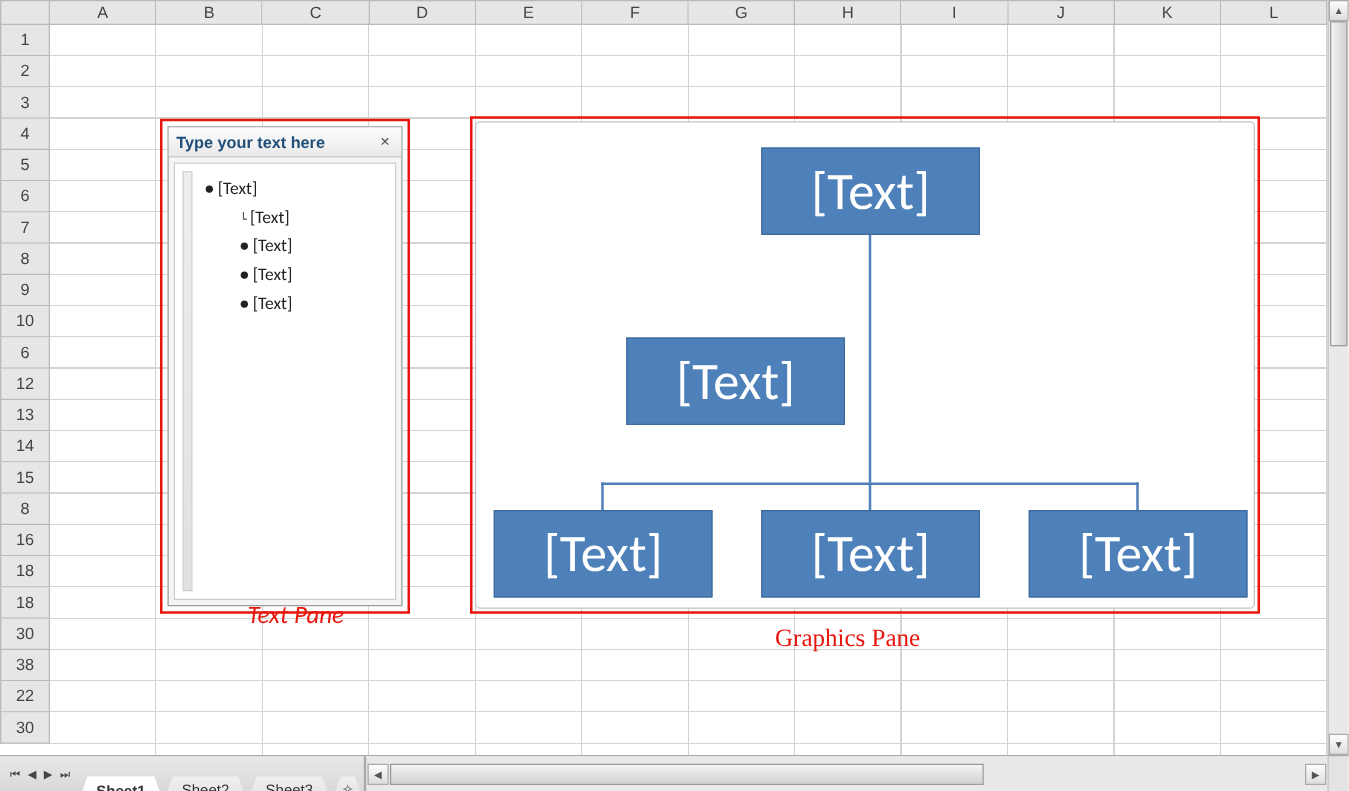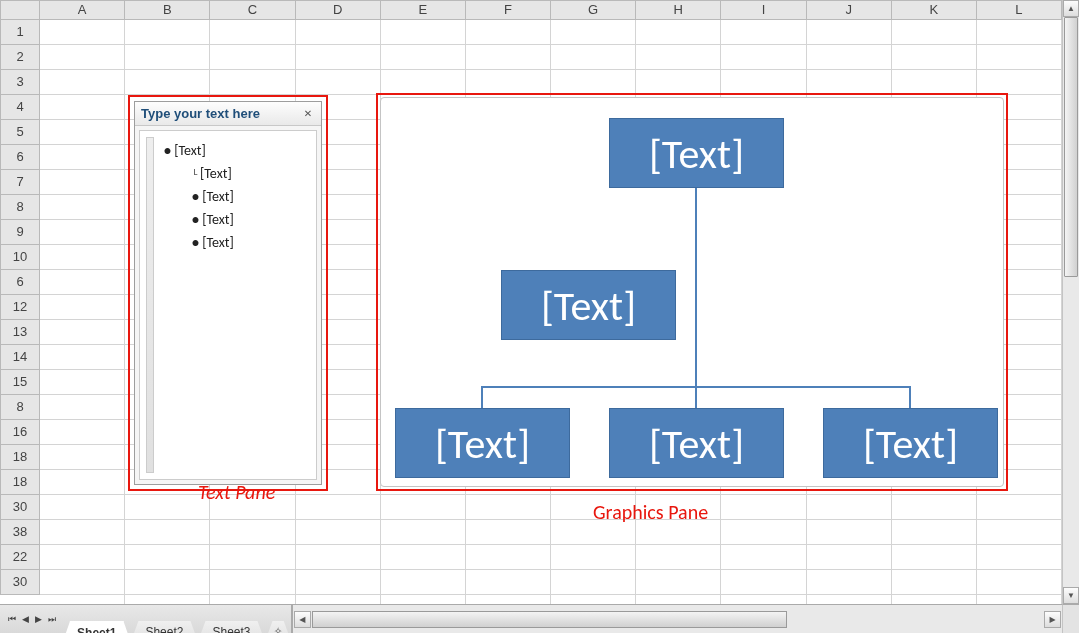--- a/index.html
+++ b/index.html
@@ -141,21 +141,21 @@
 
           <div class="node" style="left:228px; top:20px; width:175px; height:70px;">[Text]</div>
           <div class="node" style="left:120px; top:172px; width:175px; height:70px;">[Text]</div>
           <div class="node" style="left:14px; top:310px; width:175px; height:70px;">[Text]</div>
           <div class="node" style="left:228px; top:310px; width:175px; height:70px;">[Text]</div>
           <div class="node" style="left:442px; top:310px; width:175px; height:70px;">[Text]</div>
         </div>
       </div>
 
       <div class="anno-label" style="left:158px; top:460px;font-style:italic;">Text Pane</div>
-      <div class="anno-label" style="left:553px; top:480px;">Graphics Pane</div>
+      <div class="anno-label" style="left:580px; top:480px;font-family:Liberation Serif, serif;">Graphics Pane</div>
 
     </div>
   </div>
 
   <div class="vscroll">
     <div class="btn up">▲</div>
     <div class="thumb"></div>
     <div class="btn down">▼</div>
   </div>
 

